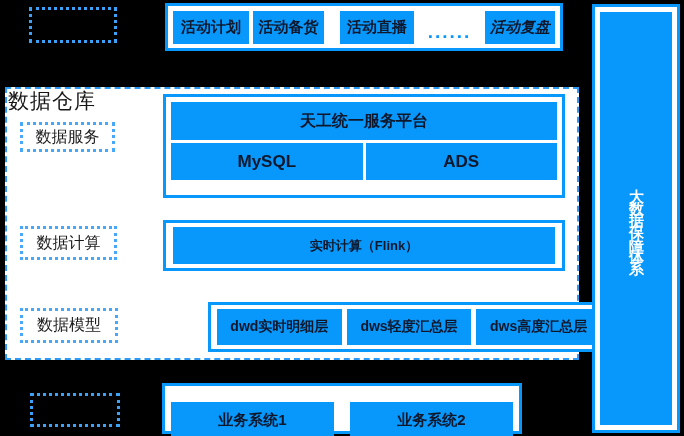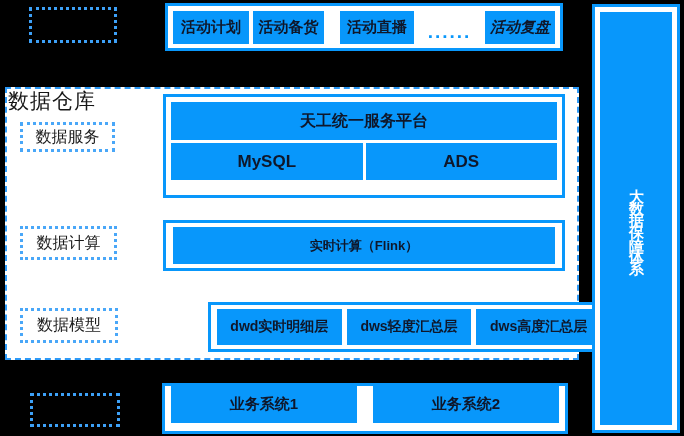--- a/index.html
+++ b/index.html
@@ -104,22 +104,22 @@
 
   .mdl-frame {
     left: 156px; top: 213px; width: 402px; height: 50px;
     padding: 4px 6px;
     display: flex; gap: 5px; margin-left: 45px;
   }
   .mdl-frame .bluebox { flex: 1; height: 36px; font-size: 14px; }
 
   
   .bottom-row {
-    left: 162px; top: 383px; width: 406px; height: 51px;
-    padding: 0 6px;
+    left: 162px; top: 383px; width: 360px; height: 51px;
+    padding: 16px 6px;
     display: flex; gap: 16px;
   }
   .bottom-row .bluebox { flex: 1; height: 37px; font-size: 15px; }
 
   
   .right-panel {
     left: 592px; top: 4px; width: 88px; height: 429px;
     padding: 5px;
   }
   .right-fill {

